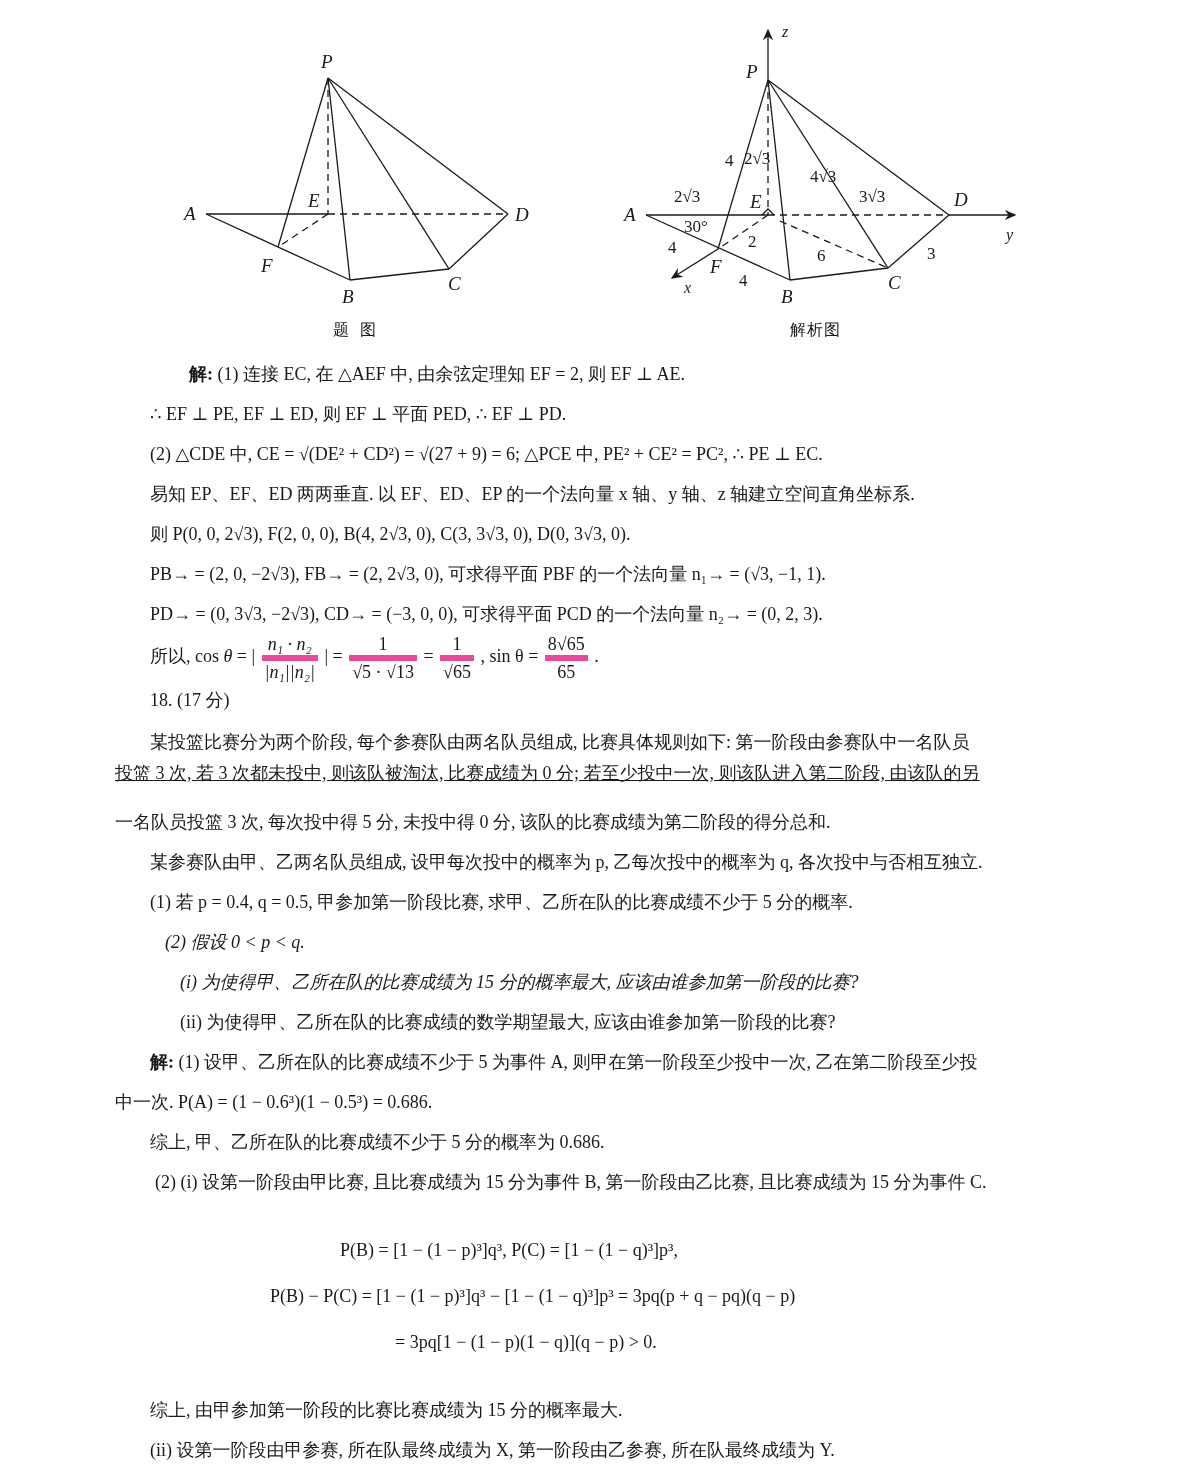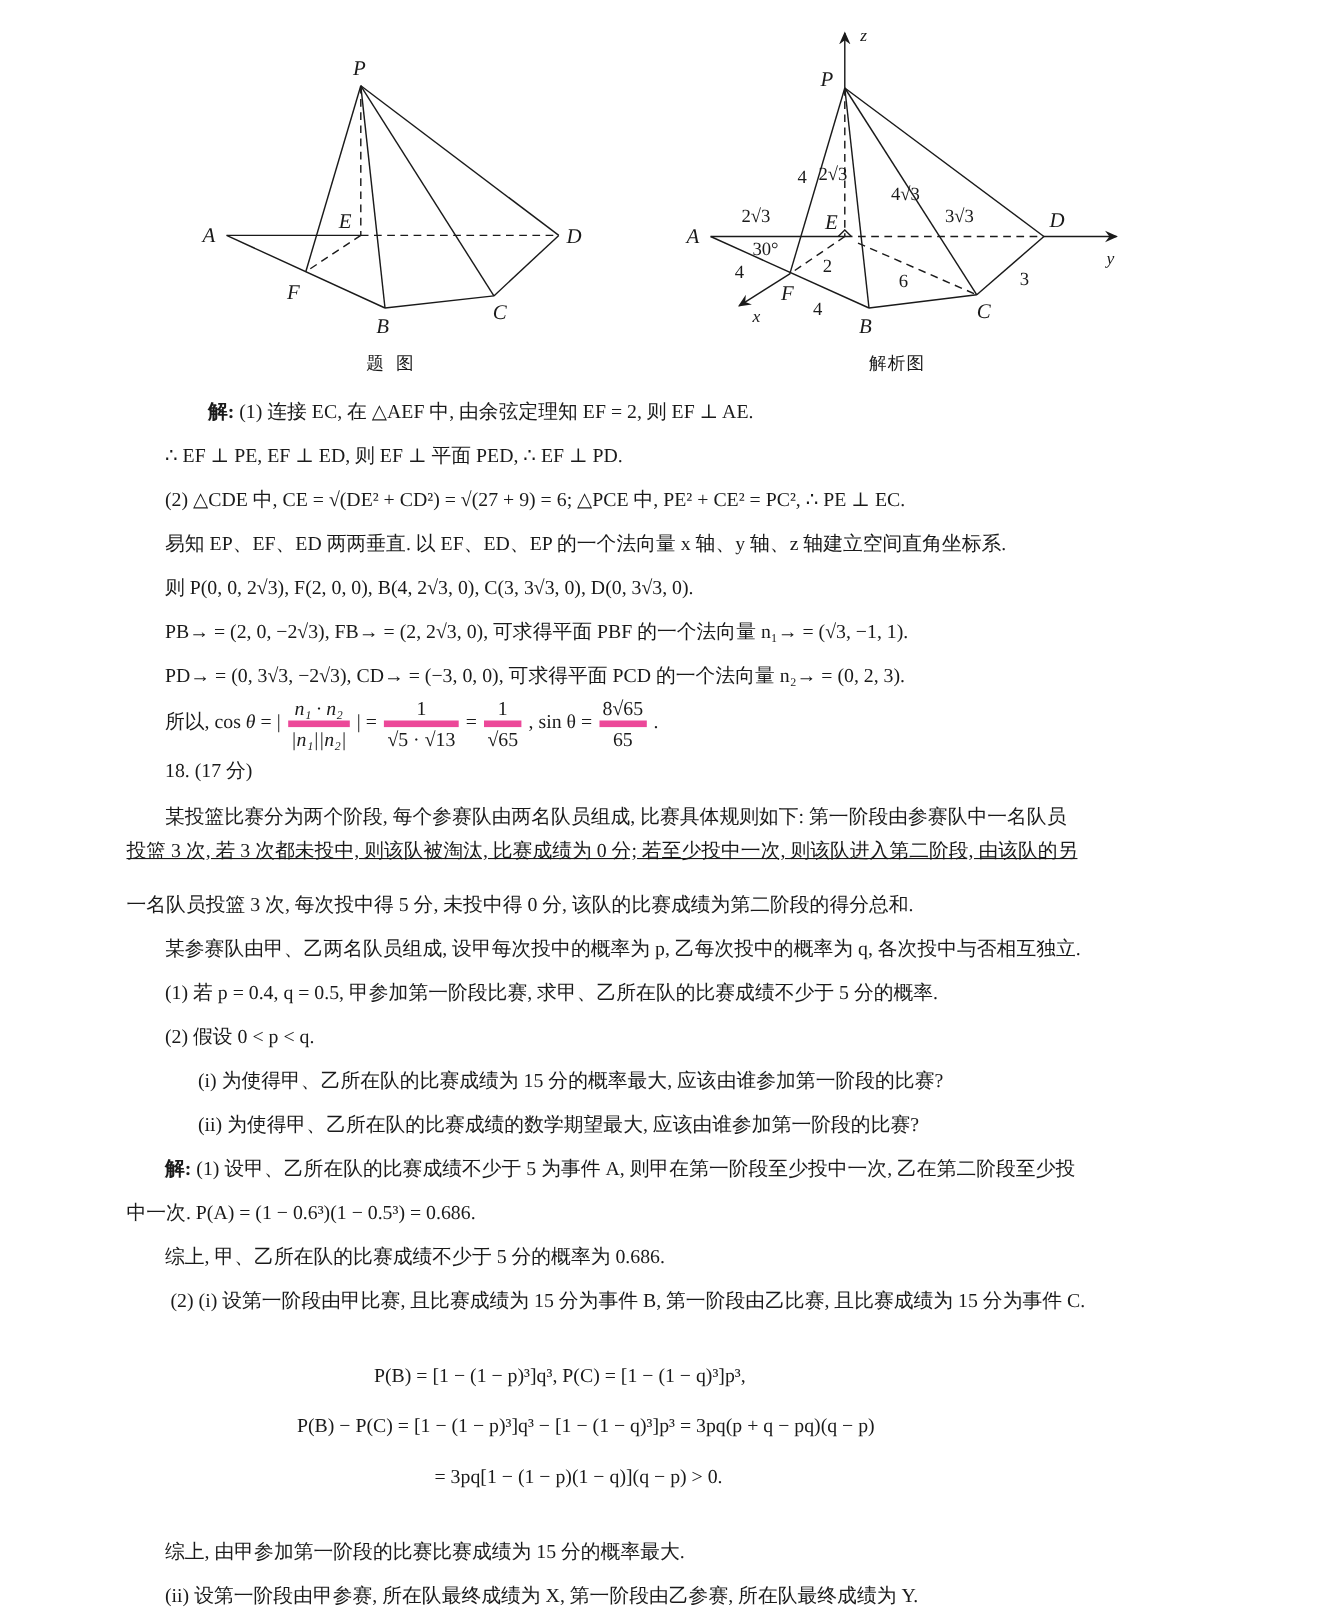--- a/index.html
+++ b/index.html
@@ -125,22 +125,22 @@
   <span class="frac"><span class="num">8√65</span><span>65</span></span>
   <span>.</span>
 </div>
 
 <div class="line" style="left:150px; top:688px;">18. (17 分)</div>
 <div class="line" style="left:150px; top:730px;">某投篮比赛分为两个阶段, 每个参赛队由两名队员组成, 比赛具体规则如下: 第一阶段由参赛队中一名队员</div>
 <div class="line" style="left:115px; top:761px;text-decoration:underline;">投篮 3 次, 若 3 次都未投中, 则该队被淘汰, 比赛成绩为 0 分; 若至少投中一次, 则该队进入第二阶段, 由该队的另</div>
 <div class="line" style="left:115px; top:810px;">一名队员投篮 3 次, 每次投中得 5 分, 未投中得 0 分, 该队的比赛成绩为第二阶段的得分总和.</div>
 <div class="line" style="left:150px; top:850px;">某参赛队由甲、乙两名队员组成, 设甲每次投中的概率为 p, 乙每次投中的概率为 q, 各次投中与否相互独立.</div>
 <div class="line" style="left:150px; top:890px;">(1) 若 p = 0.4, q = 0.5, 甲参加第一阶段比赛, 求甲、乙所在队的比赛成绩不少于 5 分的概率.</div>
-<div class="line" style="left:150px; top:930px;">(2) 假设 0 &lt; p &lt; q.</div>
-<div class="line" style="left:180px; top:970px;">(i) 为使得甲、乙所在队的比赛成绩为 15 分的概率最大, 应该由谁参加第一阶段的比赛?</div>
+<div class="line" style="left:165px; top:930px;font-style:italic;">(2) 假设 0 &lt; p &lt; q.</div>
+<div class="line" style="left:180px; top:970px;font-style:italic;">(i) 为使得甲、乙所在队的比赛成绩为 15 分的概率最大, 应该由谁参加第一阶段的比赛?</div>
 <div class="line" style="left:180px; top:1010px;">(ii) 为使得甲、乙所在队的比赛成绩的数学期望最大, 应该由谁参加第一阶段的比赛?</div>
 
 <div class="line" style="left:150px; top:1050px;">
   <span class="bold">解:</span>
   <span>(1) 设甲、乙所在队的比赛成绩不少于 5 为事件 A, 则甲在第一阶段至少投中一次, 乙在第二阶段至少投</span>
 </div>
 <div class="line" style="left:115px; top:1090px;">中一次. P(A) = (1 − 0.6³)(1 − 0.5³) = 0.686.</div>
 <div class="line" style="left:150px; top:1130px;">综上, 甲、乙所在队的比赛成绩不少于 5 分的概率为 0.686.</div>
 <div class="line" style="left:155px; top:1170px;">(2) (i) 设第一阶段由甲比赛, 且比赛成绩为 15 分为事件 B, 第一阶段由乙比赛, 且比赛成绩为 15 分为事件 C.</div>
 

